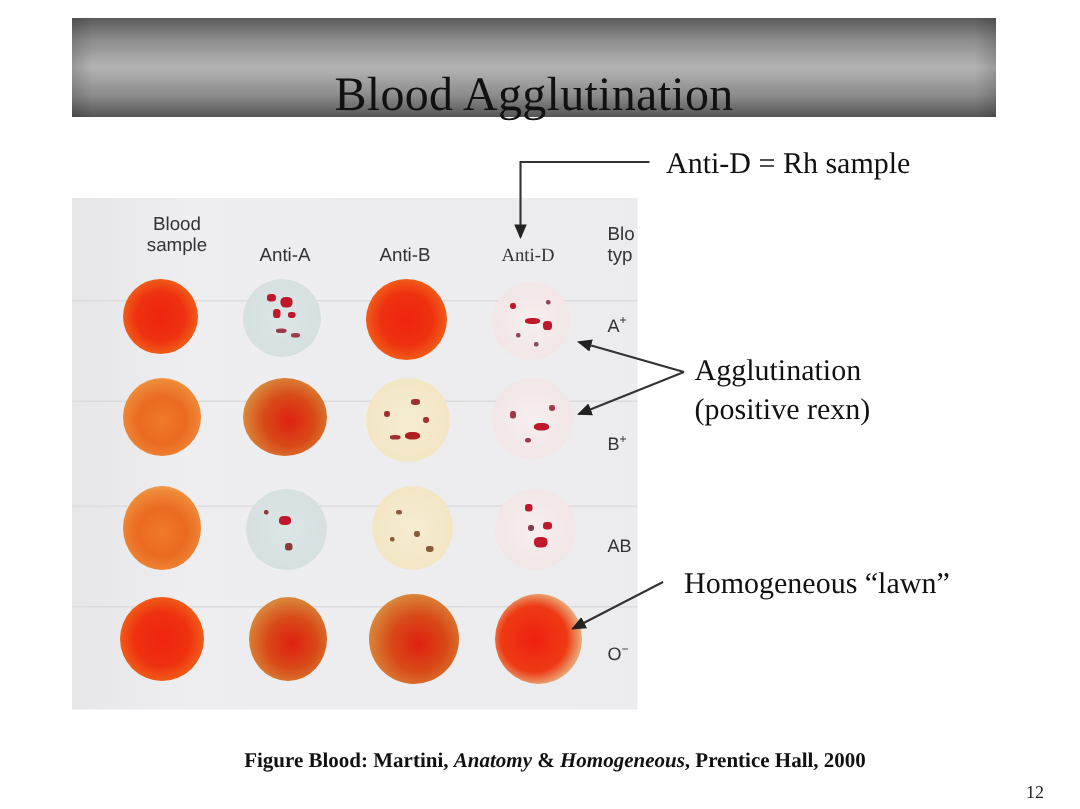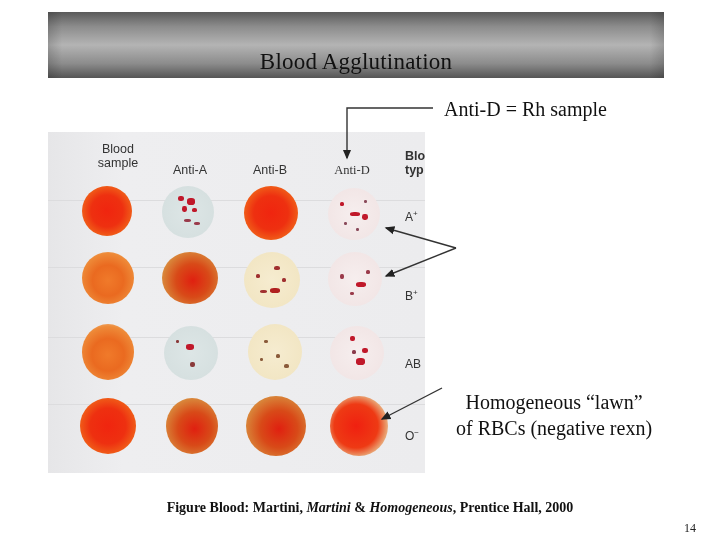--- a/index.html
+++ b/index.html
@@ -12,21 +12,21 @@
     position: absolute; left: 48px; top: 12px; width: 616px; height: 66px;
     background: linear-gradient(to bottom, #5a5a5a 0%, #8c8c8c 22%, #b4b4b4 50%, #8c8c8c 78%, #555555 100%);
     display: flex; align-items: center; justify-content: center;
   }
   .title-bar .left-shade, .title-bar .right-shade {
     position: absolute; top: 0; bottom: 0; width: 14px;
   }
   .title-bar .left-shade { left: 0; background: linear-gradient(to right, rgba(0,0,0,0.15), rgba(0,0,0,0)); }
   .title-bar .right-shade { right: 0; background: linear-gradient(to left, rgba(0,0,0,0.15), rgba(0,0,0,0)); }
   .title-text {
-    font-size: 23px; color: #111; position: relative; top: -1px; letter-spacing: 0.2px; margin-top: 36px;
+    font-size: 32px; color: #111; position: relative; top: -1px; letter-spacing: 0.2px; margin-top: 36px;
   }
   .photo {
     position: absolute; left: 48px; top: 132px; width: 377px; height: 341px;
     background: linear-gradient(to right, #e6e6e8 0%, #eeeef0 20%, #ececee 100%);
     font-family: "Liberation Sans", "DejaVu Sans", sans-serif;
     color: #3a3a3a; overflow: hidden;
   }
   .photo .band {
     position: absolute; left: 0; right: 0; height: 1px; background: #dcdcde;
   }
@@ -92,21 +92,21 @@
   <div class="band" style="top:205px"></div>
   <div class="band" style="top:272px"></div>
 
   <div class="col-label" style="left:40px; top:10px; width:60px;">
     <div>Blood</div>
     <div>sample</div>
   </div>
   <div class="col-label" style="left:112px; top:31px; width:60px;text-align:center;">Anti-A</div>
   <div class="col-label" style="left:192px; top:31px; width:60px;">Anti-B</div>
   <div class="col-label" style="left:274px; top:31px; width:60px;font-family:Liberation Serif, serif;">Anti-D</div>
-  <div class="col-label" style="left:357px; top:17px; width:30px; text-align:left;font-weight:bold;">
+  <div class="col-label" style="left:357px; top:17px; width:30px; text-align:left;">
     <div>Blo</div>
     <div>typ</div>
   </div>
 
   <div class="well lawn-red" style="left:34px; top:54px; width:50px; height:50px;"></div>
   <div class="well clear-blue" style="left:114px; top:54px; width:52px; height:52px;">
     <div class="clump" style="left:16px; top:10px; width:6px; height:5px;"></div>
     <div class="clump" style="left:25px; top:12px; width:8px; height:7px;"></div>
     <div class="clump" style="left:20px; top:20px; width:5px; height:6px;"></div>
     <div class="clump" style="left:30px; top:22px; width:5px; height:4px;"></div>
@@ -176,21 +176,22 @@
     </marker>
   </defs>
   <polyline points="433,108 347,108 347,158" fill="none" stroke="#333" stroke-width="1.4" marker-end="url(#ah)"></polyline>
   <line x1="456" y1="248" x2="386" y2="228" stroke="#333" stroke-width="1.4" marker-end="url(#ah)"></line>
   <line x1="456" y1="248" x2="386" y2="276" stroke="#333" stroke-width="1.4" marker-end="url(#ah)"></line>
   <line x1="442" y1="388" x2="382" y2="419" stroke="#333" stroke-width="1.4" marker-end="url(#ah)"></line>
 </svg>
 
 <div class="callout" style="left:444px; top:96px;">Anti-D = Rh sample</div>
 <div class="callout" style="left:463px; top:234px;">
+  <div>Agglutination</div>
+  <div>(positive rexn)</div>
 </div>
-<div class="callout" style="left:456px; top:389px;text-align:center;">
+<div class="callout" style="left:456px; top:376px;">
   <div>Homogeneous “lawn”</div>
-  <div>of RBCs (negative rexn)</div>
 </div>
 
-<div class="footer"><span>Figure Blood: Martini, </span><i>Martini</i><span> &amp; </span><i>Homogeneous</i><span>, Prentice Hall, 2000</span></div>
+<div class="footer"><span>Figure Blood: Martini, </span><i>Anatomy</i><span> &amp; </span><i>Homogeneous</i><span>, Prentice Hall, 2000</span></div>
 
-<div class="page-num">14</div>
+<div class="page-num">12</div>
 
 </body></html>

